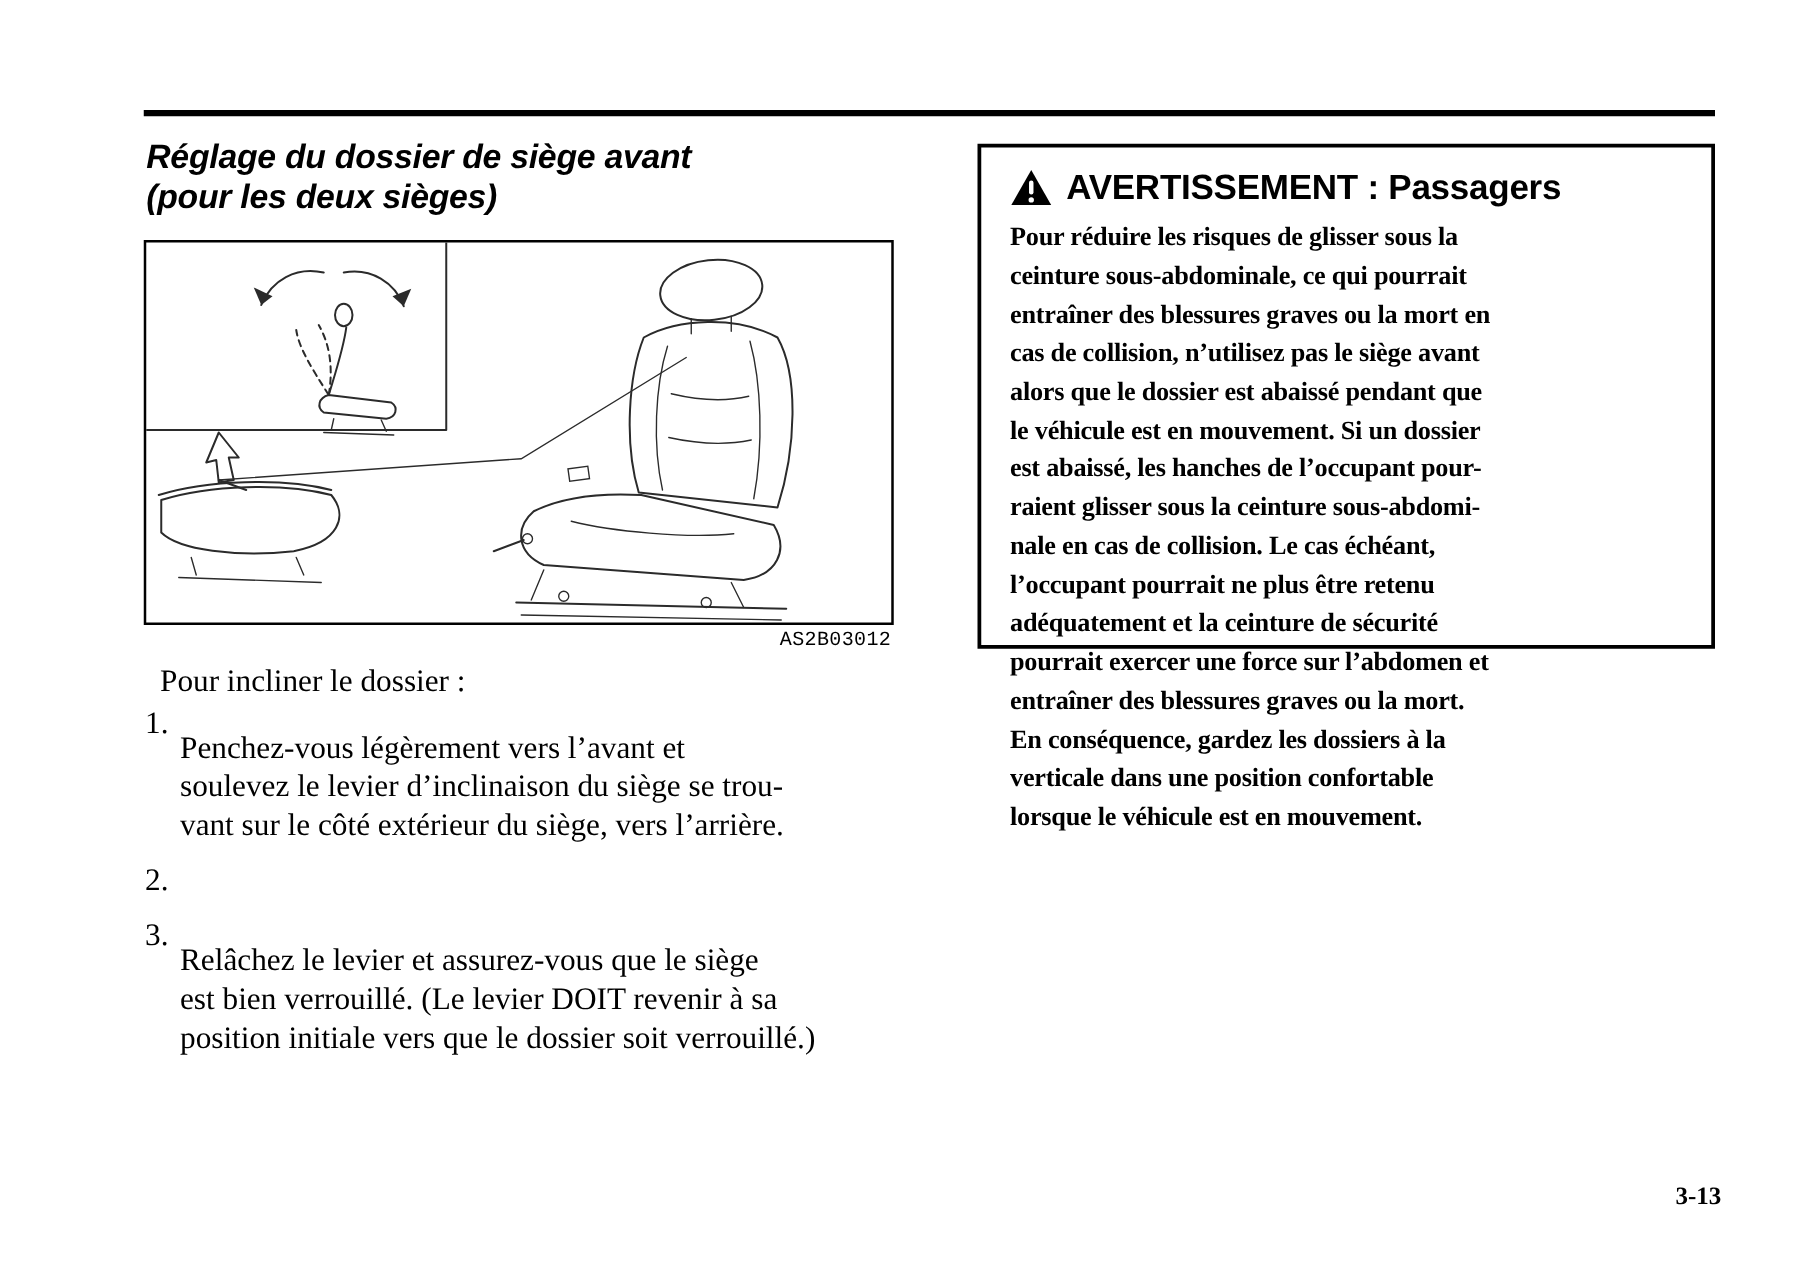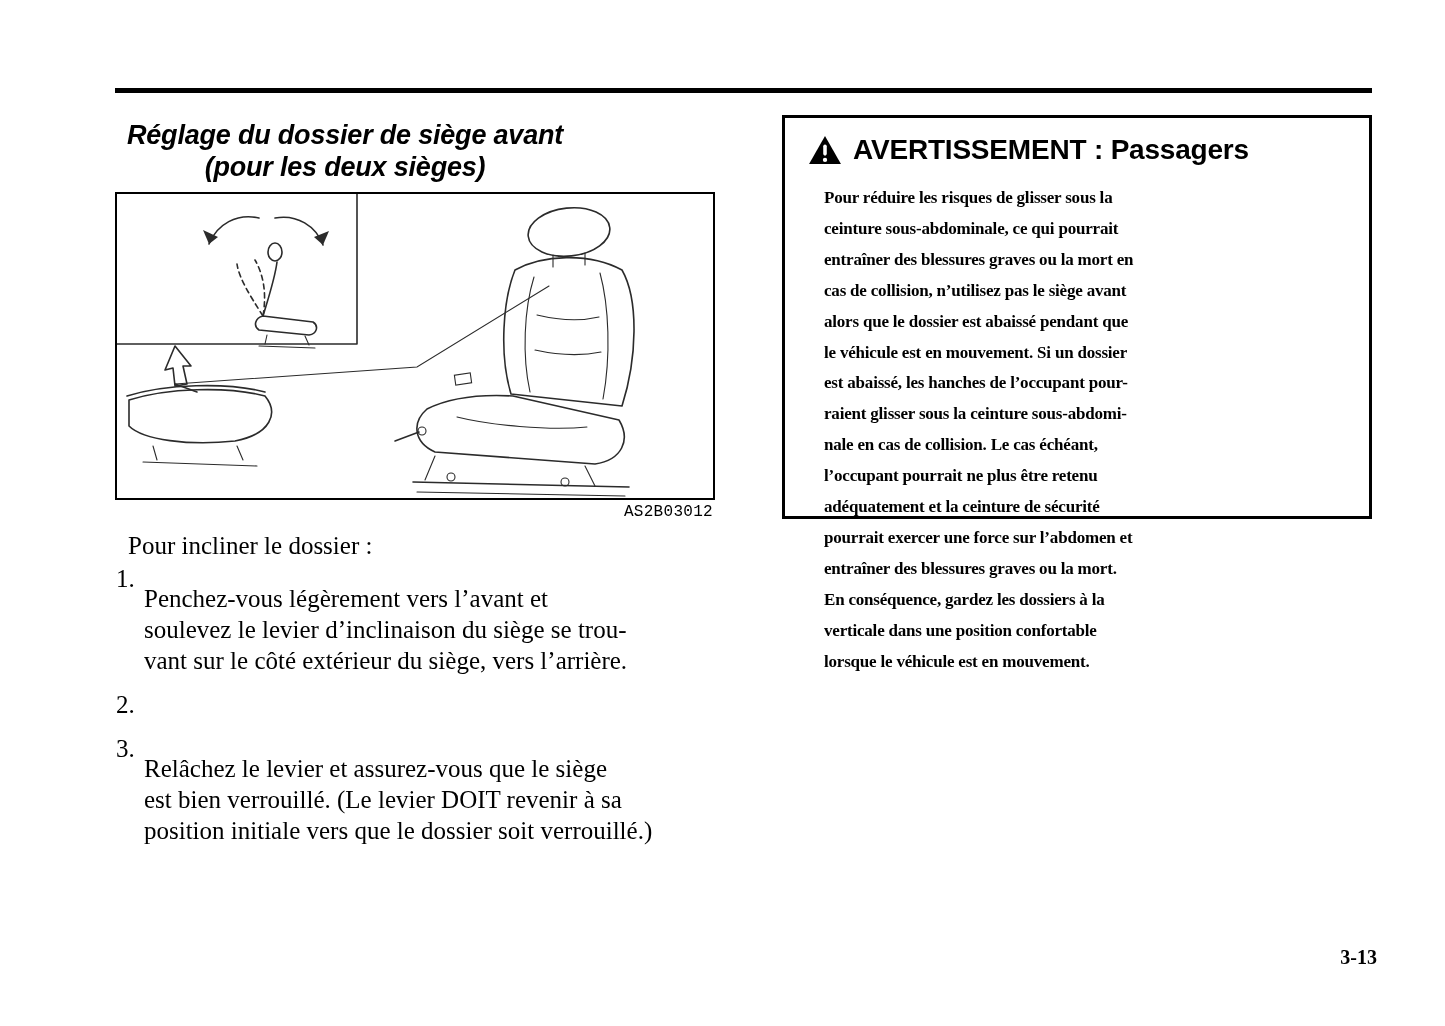--- a/index.html
+++ b/index.html
@@ -8,25 +8,25 @@
     width:1445px;height:1026px;
     background:#ffffff;
     color:#000;
     font-family:"Liberation Serif", serif;
     overflow:hidden;
   }
   .top-rule{
     position:absolute;left:115px;top:88px;width:1257px;height:5px;background:#000;
   }
   .heading{
-    position:absolute;left:117px;top:109px;margin:10px;
+    position:absolute;left:117px;top:109px;margin:0;
     font-family:"Liberation Sans", sans-serif;
     font-weight:bold;font-style:italic;
     font-size:27px;line-height:32px;
-    white-space:pre-line;letter-spacing:-0.2px;text-align:center;
+    white-space:pre-line;letter-spacing:-0.2px;
   }
   .figure-box{
     position:absolute;left:115px;top:192px;width:600px;height:308px;
     border:2px solid #000;margin:0;box-sizing:border-box;background:#fff;
   }
   .figure-box svg{display:block;width:100%;height:100%;}
   .figure-caption{
     position:absolute;left:115px;top:503px;width:598px;
     text-align:right;
     font-family:Liberation Mono, monospace;
@@ -54,23 +54,23 @@
   }
   .warning-title-row{
     display:flex;align-items:center;gap:11px;margin:2px 0 7px 0;
   }
   .warning-icon{display:inline-flex;flex:none;}
   .warning-title{
     font-family:"Liberation Sans", sans-serif;
     font-weight:bold;font-size:28px;line-height:34px;letter-spacing:-0.2px;
   }
   .warning-body{
-    margin:16px;
+    margin:0;
     font-weight:bold;
-    font-size:17px;line-height:30.9px;
+    font-size:21px;line-height:30.9px;
     white-space:pre-line;letter-spacing:-0.2px;
   }
   .page-number{
     position:absolute;right:68px;top:946px;
     font-weight:bold;font-size:20px;
     font-family:"Liberation Serif", serif;
   }
   .lineart{stroke:#2b2b2b;stroke-width:1.6;fill:none;stroke-linecap:round;stroke-linejoin:round;}
   .lineart-thin{stroke:#2b2b2b;stroke-width:1.1;fill:none;stroke-linecap:round;}
   .dashed{stroke-dasharray:5 4;}

